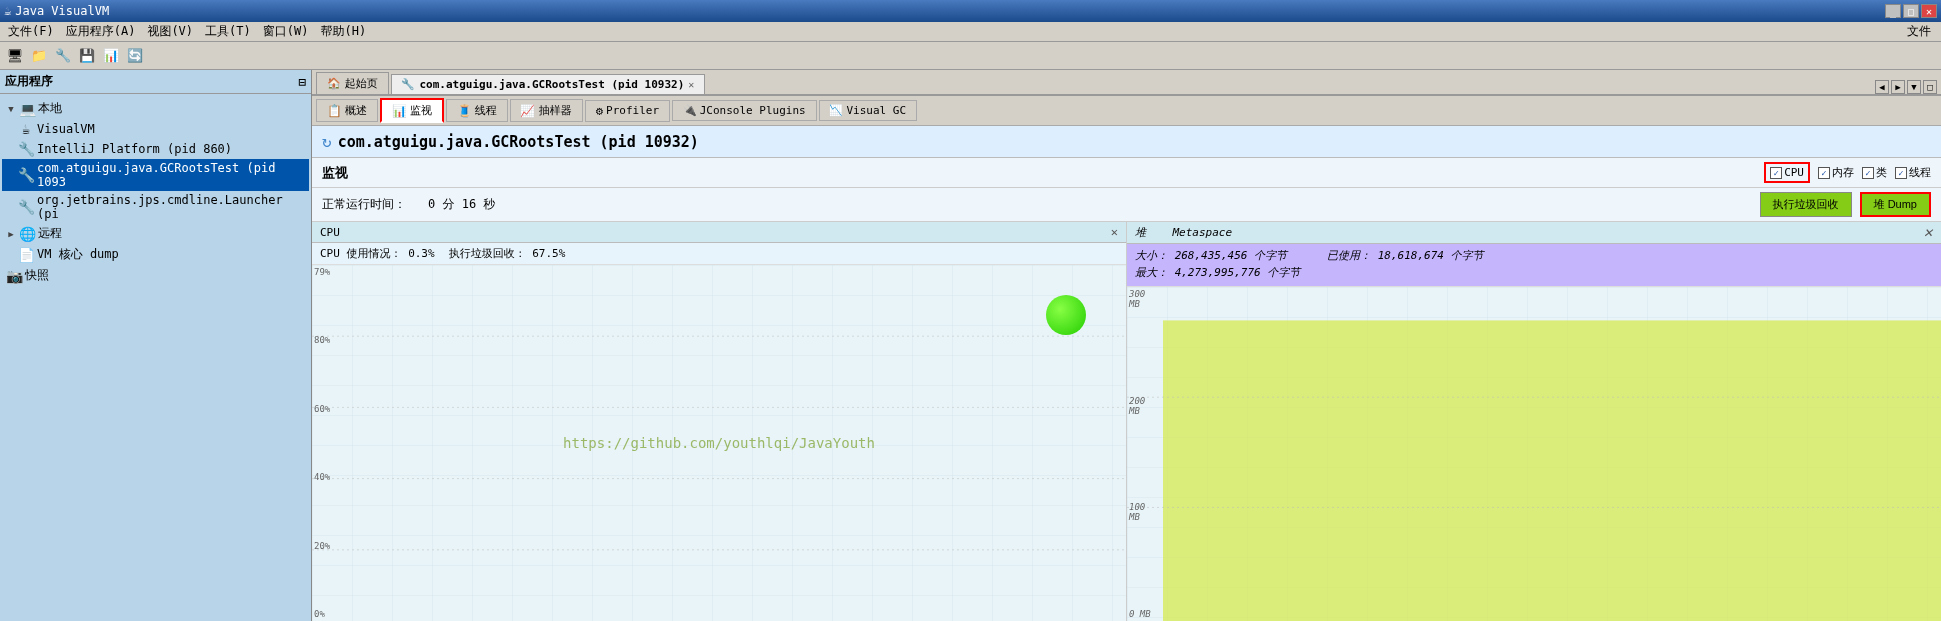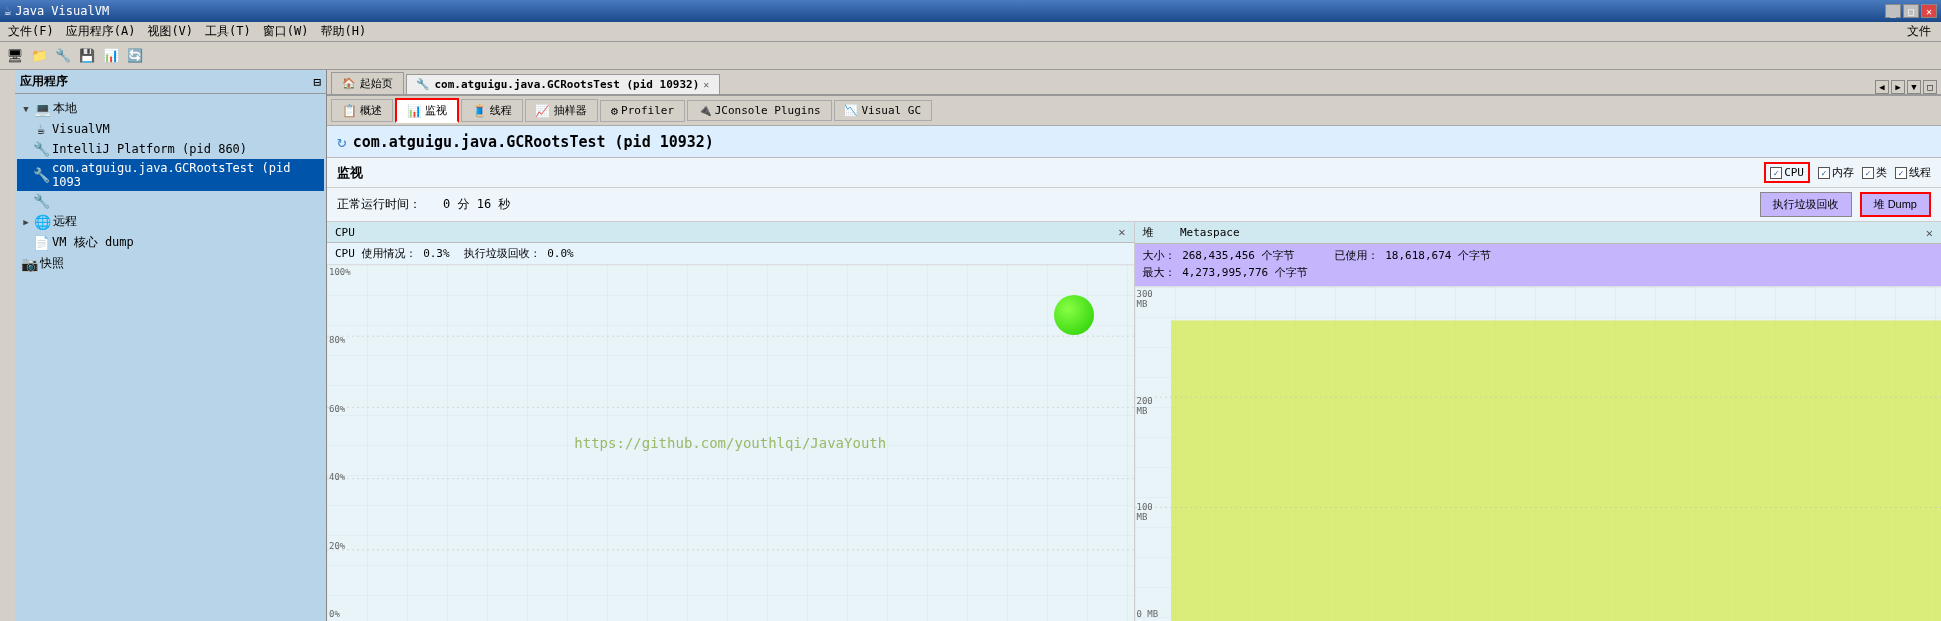--- a/index.html
+++ b/index.html
@@ -56,21 +56,20 @@
       border: 1px solid transparent;
       display: flex; align-items: center; justify-content: center;
       cursor: pointer;
       font-size: 13px;
     }
 
     
     .main-layout {
       display: flex;
       height: calc(621px - 22px - 20px - 28px);
-      padding-left: 15px;
     }
 
     
     .sidebar {
       width: 312px;
       background: #b8d4e8;
       border-right: 1px solid #888;
       display: flex;
       flex-direction: column;
     }
@@ -196,40 +195,40 @@
     .uptime-bar {
       padding: 4px 10px;
       background: #eef5fb;
       border-bottom: 1px solid #ccc;
       display: flex;
       align-items: center;
       gap: 22px;
     }
     .action-btn {
       padding: 3px 12px;
-      background: #c4b5fd;
+      background: #84cc16;
       border: 1px solid #888;
       cursor: pointer;
       font-size: 11px;
     }
 
     
     .charts-area {
       display: flex;
       flex: 1;
       gap: 0;
       overflow: hidden;
     }
     .chart-panel {
       flex: 1;
       display: flex;
       flex-direction: column;
       border-right: 1px solid #ccc;
     }
-    .chart-panel:last-child { border-right: none; }
+    .chart-panel:last-child { border-right: none; font-style: italic; }
     .chart-header {
       background: #d0e8f0;
       padding: 3px 8px;
       display: flex;
       justify-content: space-between;
       align-items: center;
       border-bottom: 1px solid #bbb;
       font-size: 11px;
     }
     .chart-close { cursor: pointer; color: #555; font-size: 12px; }
@@ -363,20 +362,21 @@
       <div class="tree-item tree-indent-1">
         <span class="item-icon">🔧</span>
         <span>IntelliJ Platform (pid 860)</span>
       </div>
       <div class="tree-item tree-indent-1 selected">
         <span class="item-icon">🔧</span>
         <span>com.atguigu.java.GCRootsTest (pid 1093</span>
       </div>
       <div class="tree-item tree-indent-1">
         <span class="item-icon">🔧</span>
+        <span>org.jetbrains.jps.cmdline.Launcher (pi</span>
       </div>
 
       <div class="tree-item">
         <span class="collapse-icon">▶</span>
         <span class="item-icon">🌐</span>
         <span>远程</span>
       </div>
       <div class="tree-item tree-indent-1">
         <span class="item-icon">📄</span>
         <span>VM 核心 dump</span>
@@ -484,29 +484,29 @@
             <span>CPU</span>
             <span class="chart-close">✕</span>
           </div>
           <div class="chart-stats">
             <span>
               <span>CPU 使用情况：</span>
               <span>0.3%</span>
             </span>
             <span>
               <span>执行垃圾回收：</span>
-              <span>0.0%</span>
+              <span>67.5%</span>
             </span>
           </div>
           <div class="chart-body">
             
             <div class="cursor-circle"></div>
             
             <div class="y-labels">
-              <span>100%</span>
+              <span>79%</span>
               <span>80%</span>
               <span>60%</span>
               <span>40%</span>
               <span>20%</span>
               <span>0%</span>
             </div>
             
             <svg class="chart-svg">
               <defs>
                 <pattern id="grid" width="40" height="30" patternUnits="userSpaceOnUse">

